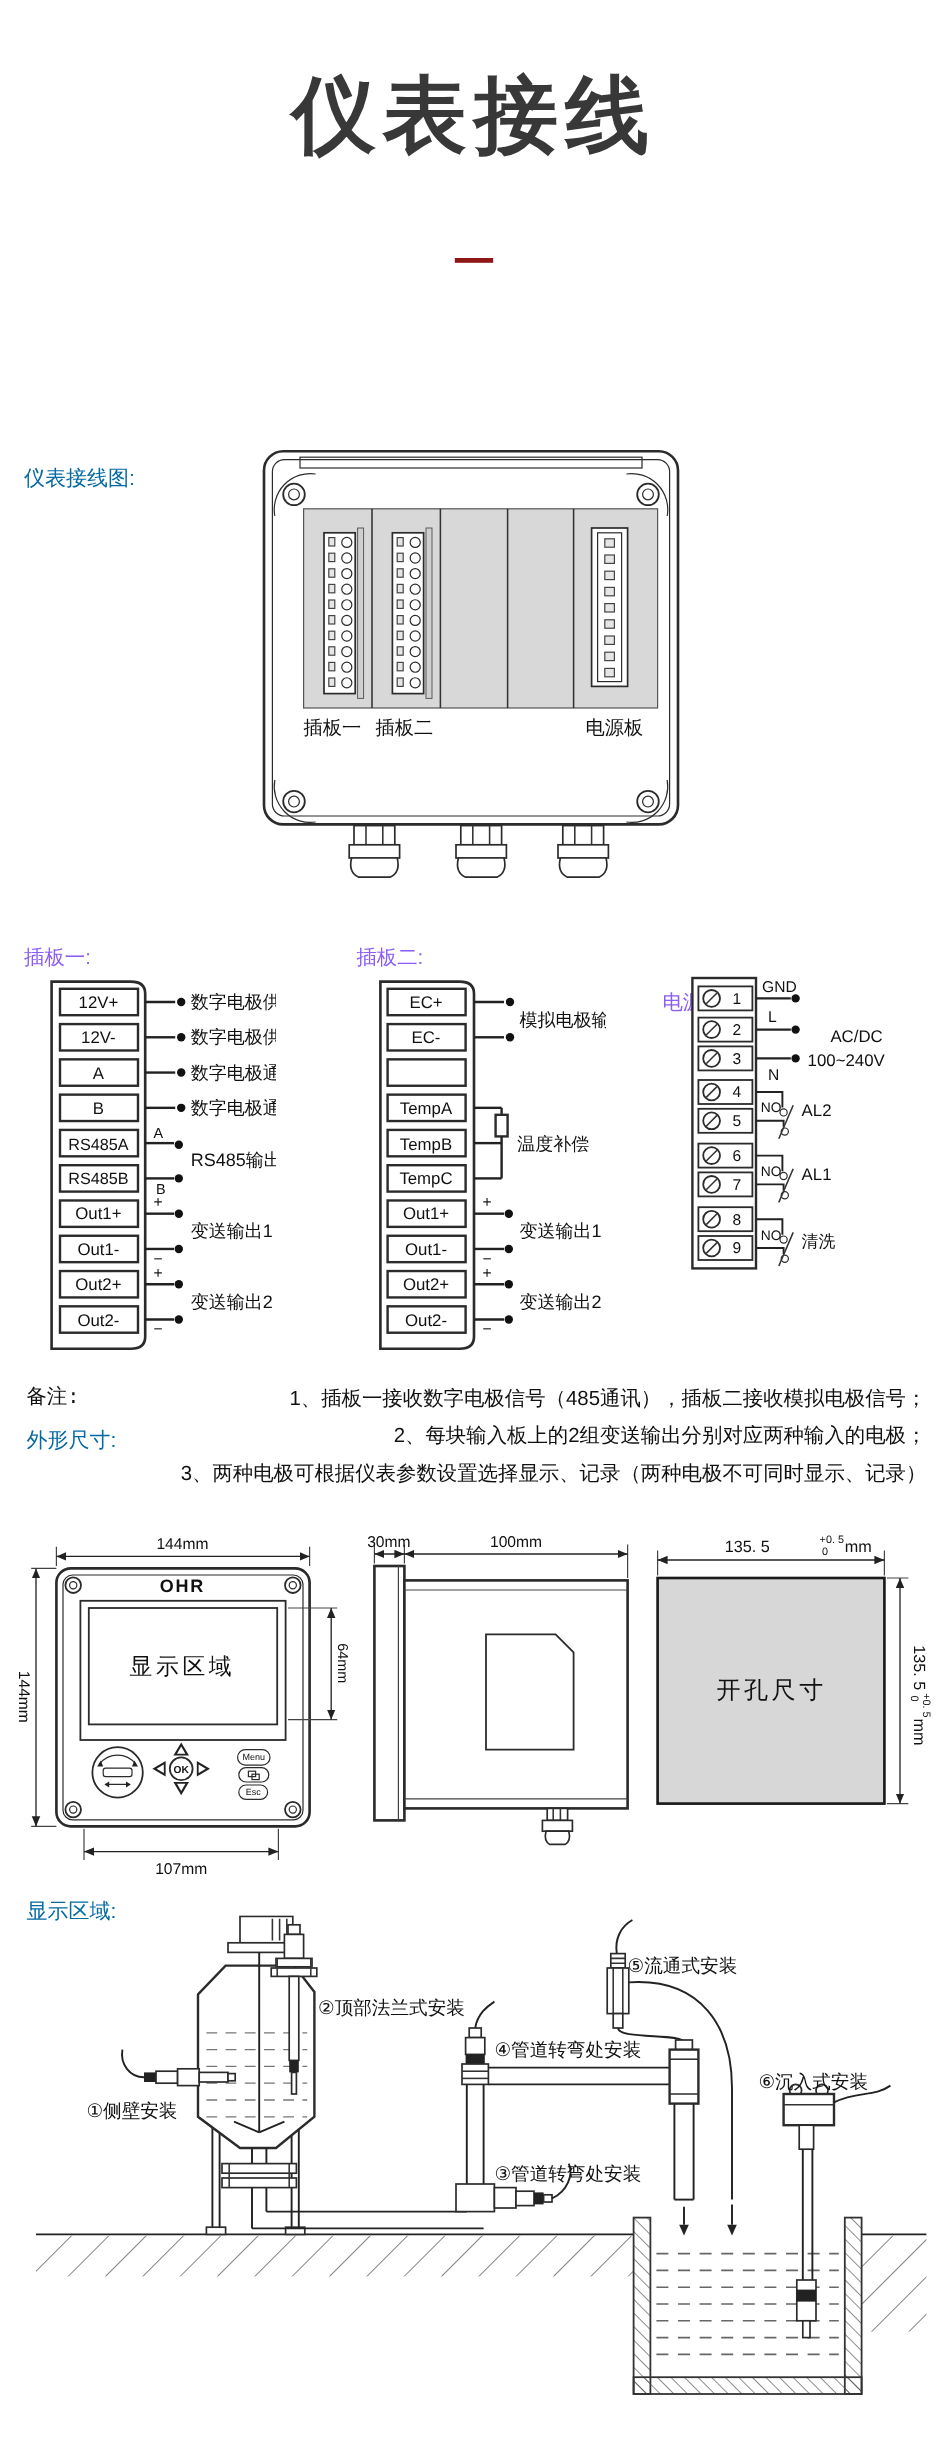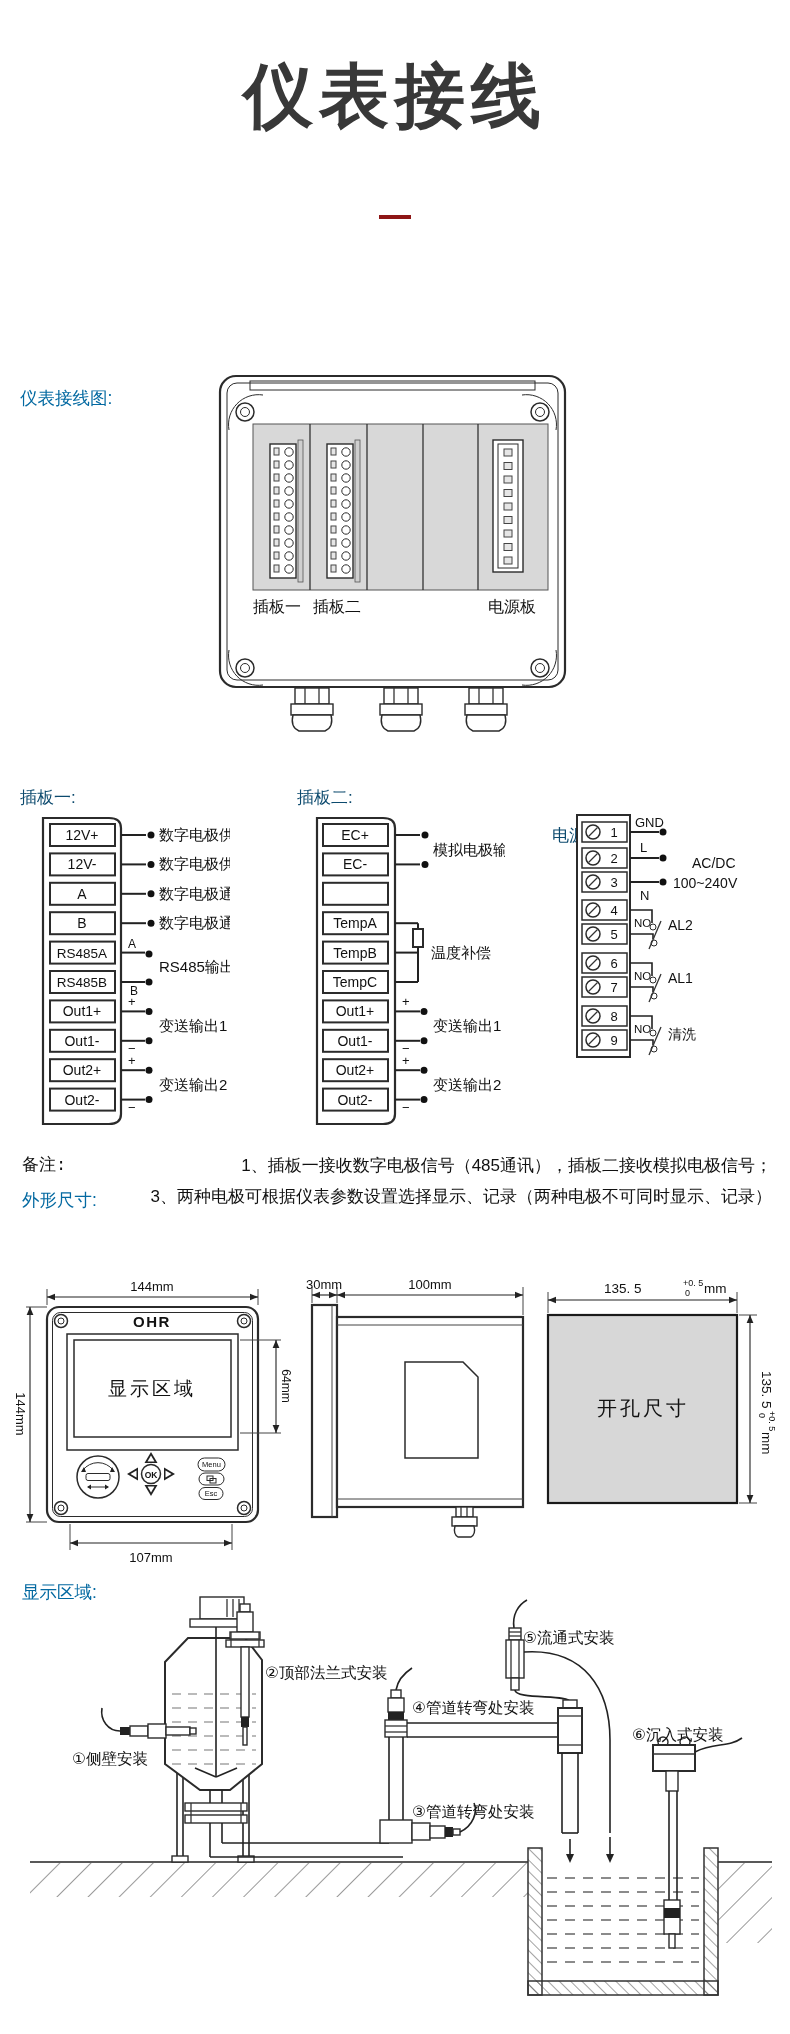--- a/index.html
+++ b/index.html
@@ -3,21 +3,21 @@
 <meta charset="utf-8">
 <style>
   html,body{margin:0;padding:0;background:#fff;}
   body{font-family:"Liberation Sans","DejaVu Sans",sans-serif;color:#111;}
   #page{position:relative;width:790px;height:2034px;background:#fff;overflow:hidden;}
   .abs{position:absolute;}
   #page-title{position:absolute;left:0;right:0;top:50px;margin:0;text-align:center;
     font-size:70px;font-weight:bold;letter-spacing:6px;color:#383838;}
   .title-underline{position:absolute;left:379px;top:215px;width:32px;height:4px;}
   .sec-label{position:absolute;font-size:17.5px;color:#0369a1;}
-  .sub-label{position:absolute;font-size:17px;color:#0c4a6e;}
+  .sub-label{position:absolute;font-size:17px;color:#8b5cf6;}
   .notes{position:absolute;left:22px;top:1150px;width:750px;font-size:17px;line-height:31px;}
   .notes .nlabel{position:absolute;left:0;top:0;font-family:Liberation Mono, monospace;}
   .notes .nline{margin:0 0 0 58px;text-align:right;}
   svg{display:block;}
   svg text{fill:#111;}
   .s2{stroke:#2b2b2b;stroke-width:2;fill:#fff;}
   .s22{stroke:#2b2b2b;stroke-width:2.2;fill:#fff;}
   .s15{stroke:#2b2b2b;stroke-width:1.5;fill:#fff;}
   .s14{stroke:#2b2b2b;stroke-width:1.4;fill:#fff;}
   .s1{stroke:#2b2b2b;stroke-width:1;fill:none;}
@@ -360,20 +360,21 @@
         <line class="ln1" x1="109" y1="245" x2="121" y2="217"></line>
         <text x="94" y="223" font-size="11.5">NO</text>
         <text x="128" y="229" font-size="14">清洗</text>
       </g>
     </g>
   </svg>
 
   <div class="notes">
     <span class="nlabel">备注:</span>
     <p class="nline">1、插板一接收数字电极信号（485通讯），插板二接收模拟电极信号；</p>
+    <p class="nline">2、每块输入板上的2组变送输出分别对应两种输入的电极；</p>
     <p class="nline">3、两种电极可根据仪表参数设置选择显示、记录（两种电极不可同时显示、记录）</p>
   </div>
 
   <div class="sec-label" style="left:22px;top:1188px;">外形尺寸:</div>
   <svg class="abs" style="left:15px;top:1272px;" width="770" height="300" viewBox="0 0 770 300">
     <defs>
       <marker id="ar" viewBox="0 0 10 10" refX="9.5" refY="5" markerWidth="8" markerHeight="8" orient="auto-start-reverse">
         <path d="M0,1 L9.5,5 L0,9 Z" fill="#222"></path>
       </marker>
     </defs>

